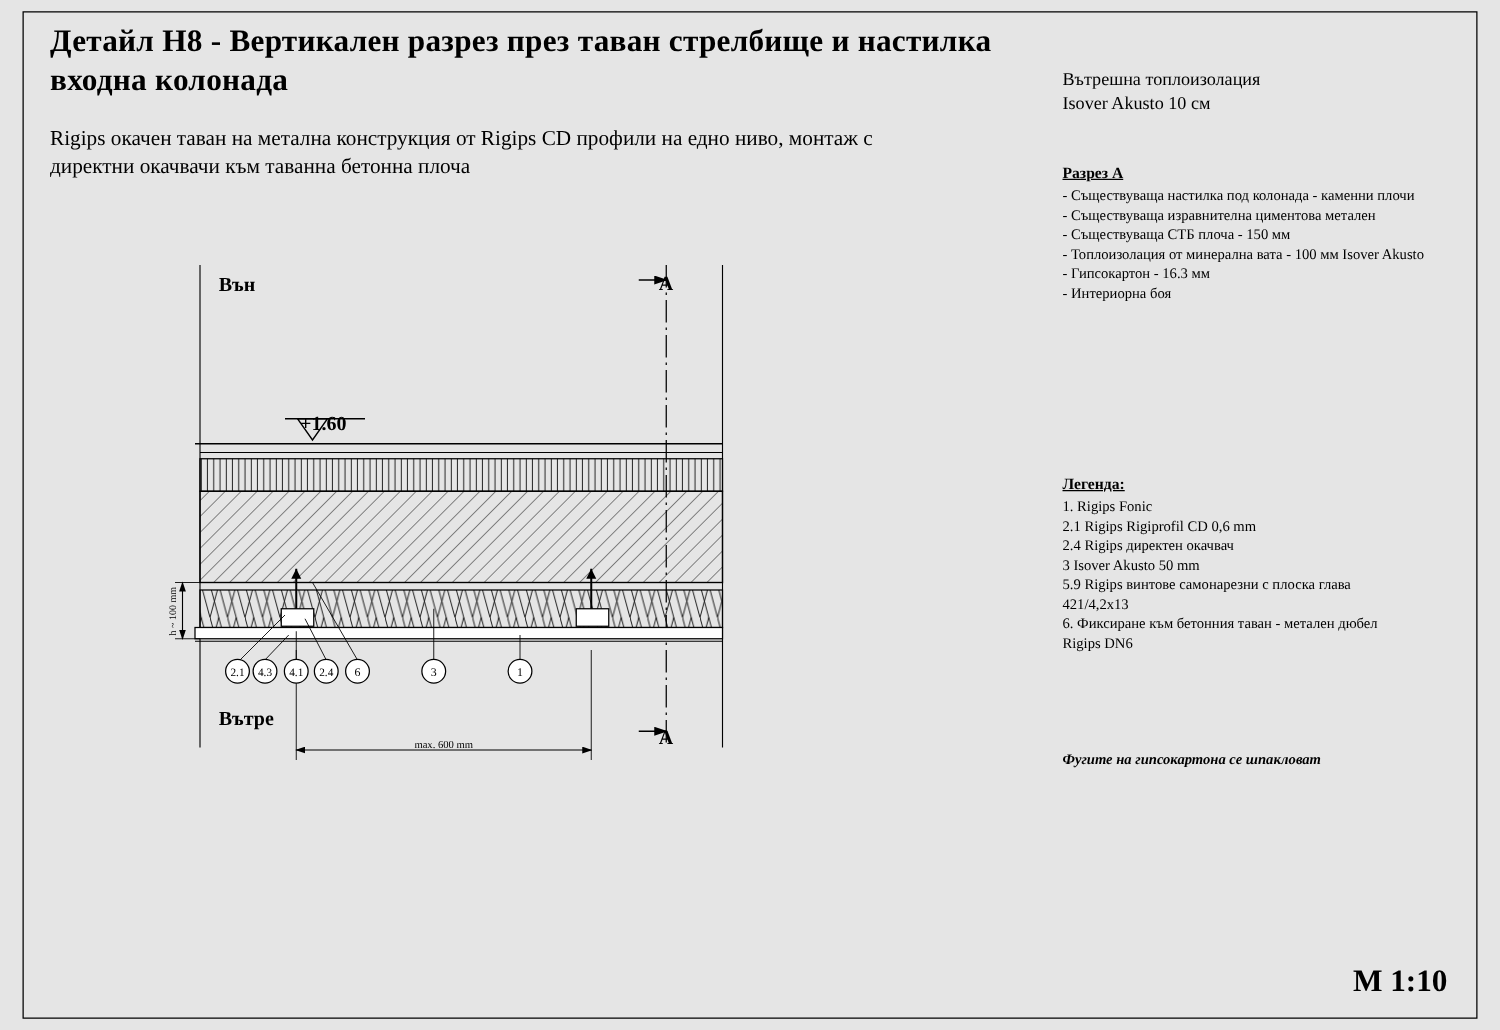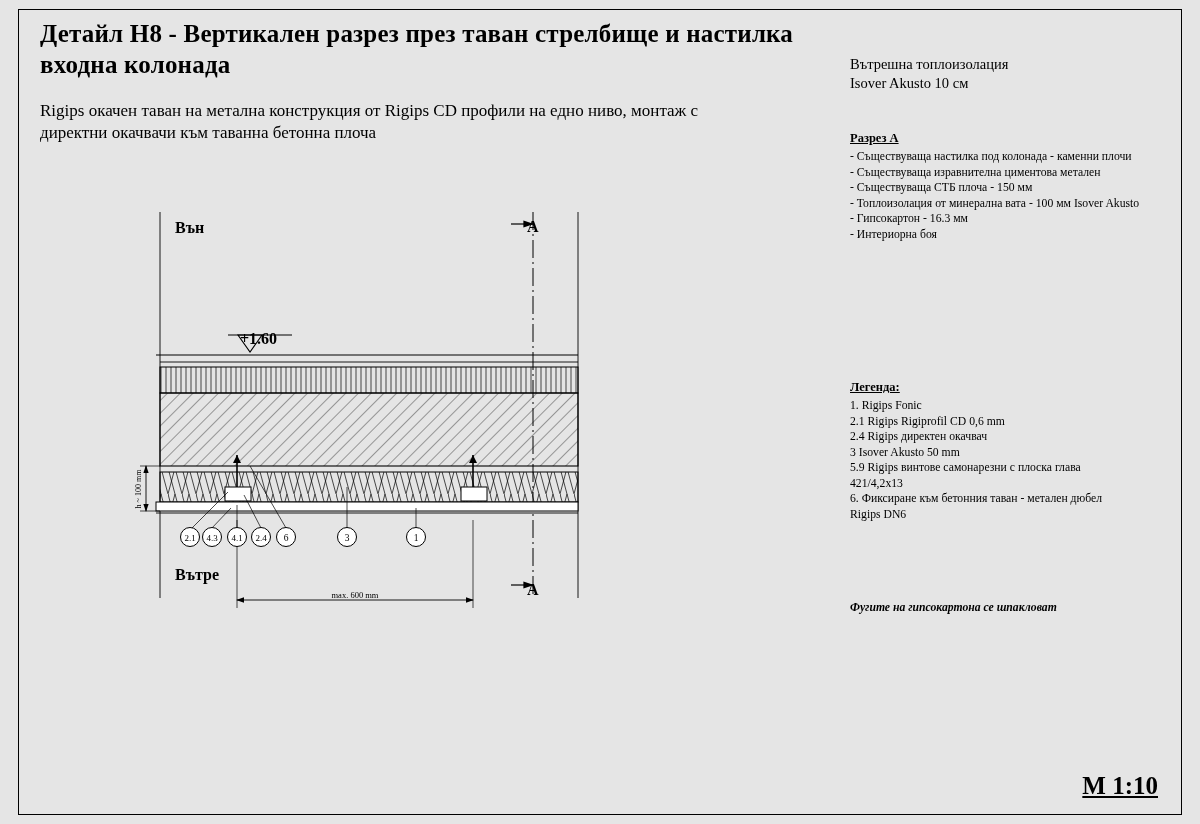--- a/index.html
+++ b/index.html
@@ -81,21 +81,20 @@
     font-style: italic;
     font-weight: bold;
   }
   .scale {
     position: absolute;
     right: 42px;
     bottom: 24px;
     font-family: "Liberation Serif", serif;
     font-weight: bold;
     font-size: 25px;
-    text-decoration: underline;
   }
   
   .drawing {
     position: absolute;
     left: 0;
     top: 0;
   }
   .lbl {
     font-family: "Liberation Serif", serif;
   }

